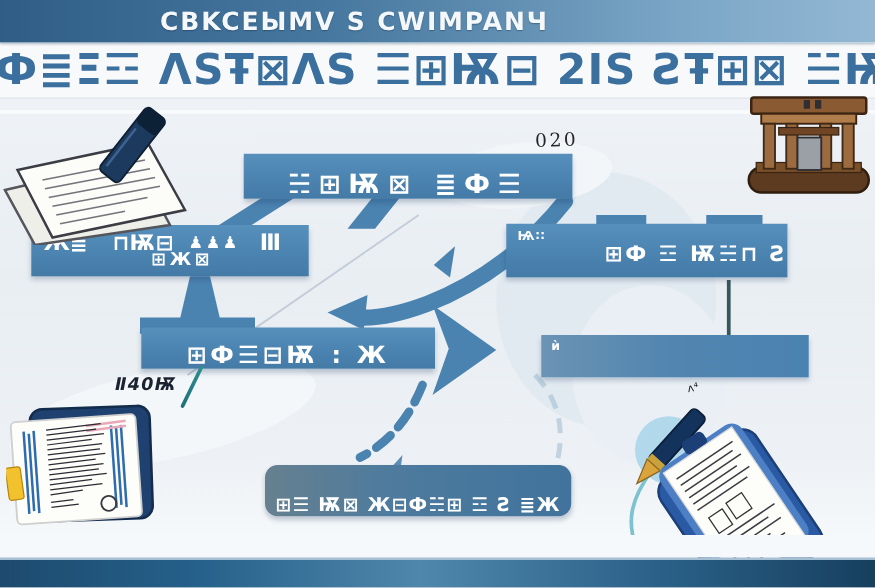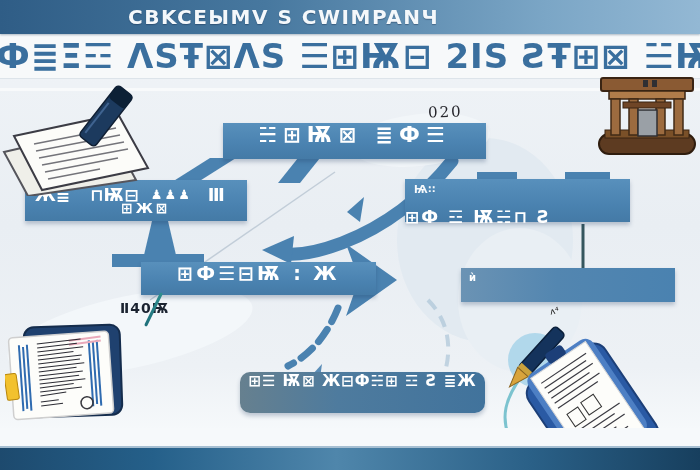--- a/index.html
+++ b/index.html
@@ -21,42 +21,42 @@
   .subtitle-text{left:-4px;top:35px;width:708px;height:43px;line-height:43px;text-align:center;
     color:#3a6f9e;font-size:34px;font-weight:bold;letter-spacing:1px;white-space:nowrap;
     overflow:hidden;z-index:1;}
   .prefooter{left:0;top:428px;width:700px;height:18px;background:#f6f9fb;z-index:5;}
   .footer{left:0;top:446px;width:700px;height:24px;z-index:6;
     border-top:2px solid #a6bfd2;
     background:linear-gradient(90deg,#1d4a6e 0%,#25608a 22%,#4f86ab 48%,#2a6087 76%,#173f5e 100%);}
   
   .bluebox{background:linear-gradient(180deg,#5890bc 0%,#4a82b0 60%,#447aa6 100%);
     color:#fff;font-weight:bold;z-index:2;box-shadow:0 3px 4px rgba(25,50,90,.25);}
-  .bb-center{display:flex;align-items:flex-start;justify-content:center;margin-left:28px;}
+  .bb-center{display:flex;align-items:flex-end;justify-content:center;}
   #box1{left:195px;top:123px;width:263px;height:36px;font-size:21px;letter-spacing:6px;}
   #box2{left:25px;top:180px;width:222px;height:41px;font-size:17px;}
   #box2 .row1{position:absolute;left:10px;top:4px;display:flex;align-items:center;}
   #box2 .g-b{margin-left:20px;} #box2 .g-p{margin-left:12px;font-size:13px;letter-spacing:2px;}
   #box2 .g-c{margin-left:16px;font-size:18px;}
   #box2 .sub{position:absolute;left:96px;top:20px;font-size:14px;letter-spacing:3px;}
   #box3{left:405px;top:179px;width:225px;height:43px;font-size:17px;}
   #box3 .prefix{position:absolute;left:9px;top:5px;font-size:10px;letter-spacing:1px;opacity:.95;}
-  #box3 .main{position:absolute;left:0;right:0;top:28px;text-align:left;letter-spacing:2px;}
+  #box3 .main{position:absolute;left:0;right:0;top:15px;text-align:right;letter-spacing:2px;}
   .box3-tab{background:#4a82b0;z-index:2;}
   #box4{left:113px;top:262px;width:235px;height:33px;font-size:19px;letter-spacing:3px;}
   #box5{left:433px;top:268px;width:214px;height:34px;font-size:16px;letter-spacing:2px;
     background:linear-gradient(90deg,#6b93b4 0%,#5386b0 45%,#4a82b0 100%);}
   #box5 .prefix{position:absolute;left:8px;top:4px;font-size:10px;}
   #box6{left:212px;top:372px;width:245px;height:41px;font-size:15px;letter-spacing:1px;
     background:linear-gradient(90deg,#66808f 0%,#4e7b9e 40%,#41739c 100%);border-radius:10px;}
   
   .serial{left:428px;top:103px;font-family:"DejaVu Serif",serif;font-size:15px;color:#26262c;
     letter-spacing:2px;transform:rotate(-2deg);z-index:3;}
-  .footnote{left:120px;top:300px;font-size:14px;font-weight:bold;color:#1b2330;
-    letter-spacing:1px;z-index:3;}
+  .footnote{left:92px;top:300px;font-size:14px;font-weight:bold;color:#1b2330;
+    letter-spacing:1px;z-index:3;font-style:italic;}
   .footnote-slash{left:152px;top:291px;width:3px;height:37px;border-radius:2px;z-index:3;
     background:linear-gradient(180deg,#2f8f8f,#1e6f7a);transform:rotate(26deg);}
   .pen-mark{left:550px;top:306px;font-size:9px;color:#222;transform:rotate(-10deg);z-index:3;}
   svg{display:block;}
 </style>
 </head>
 <body>
 
 <div id="stage">
 

